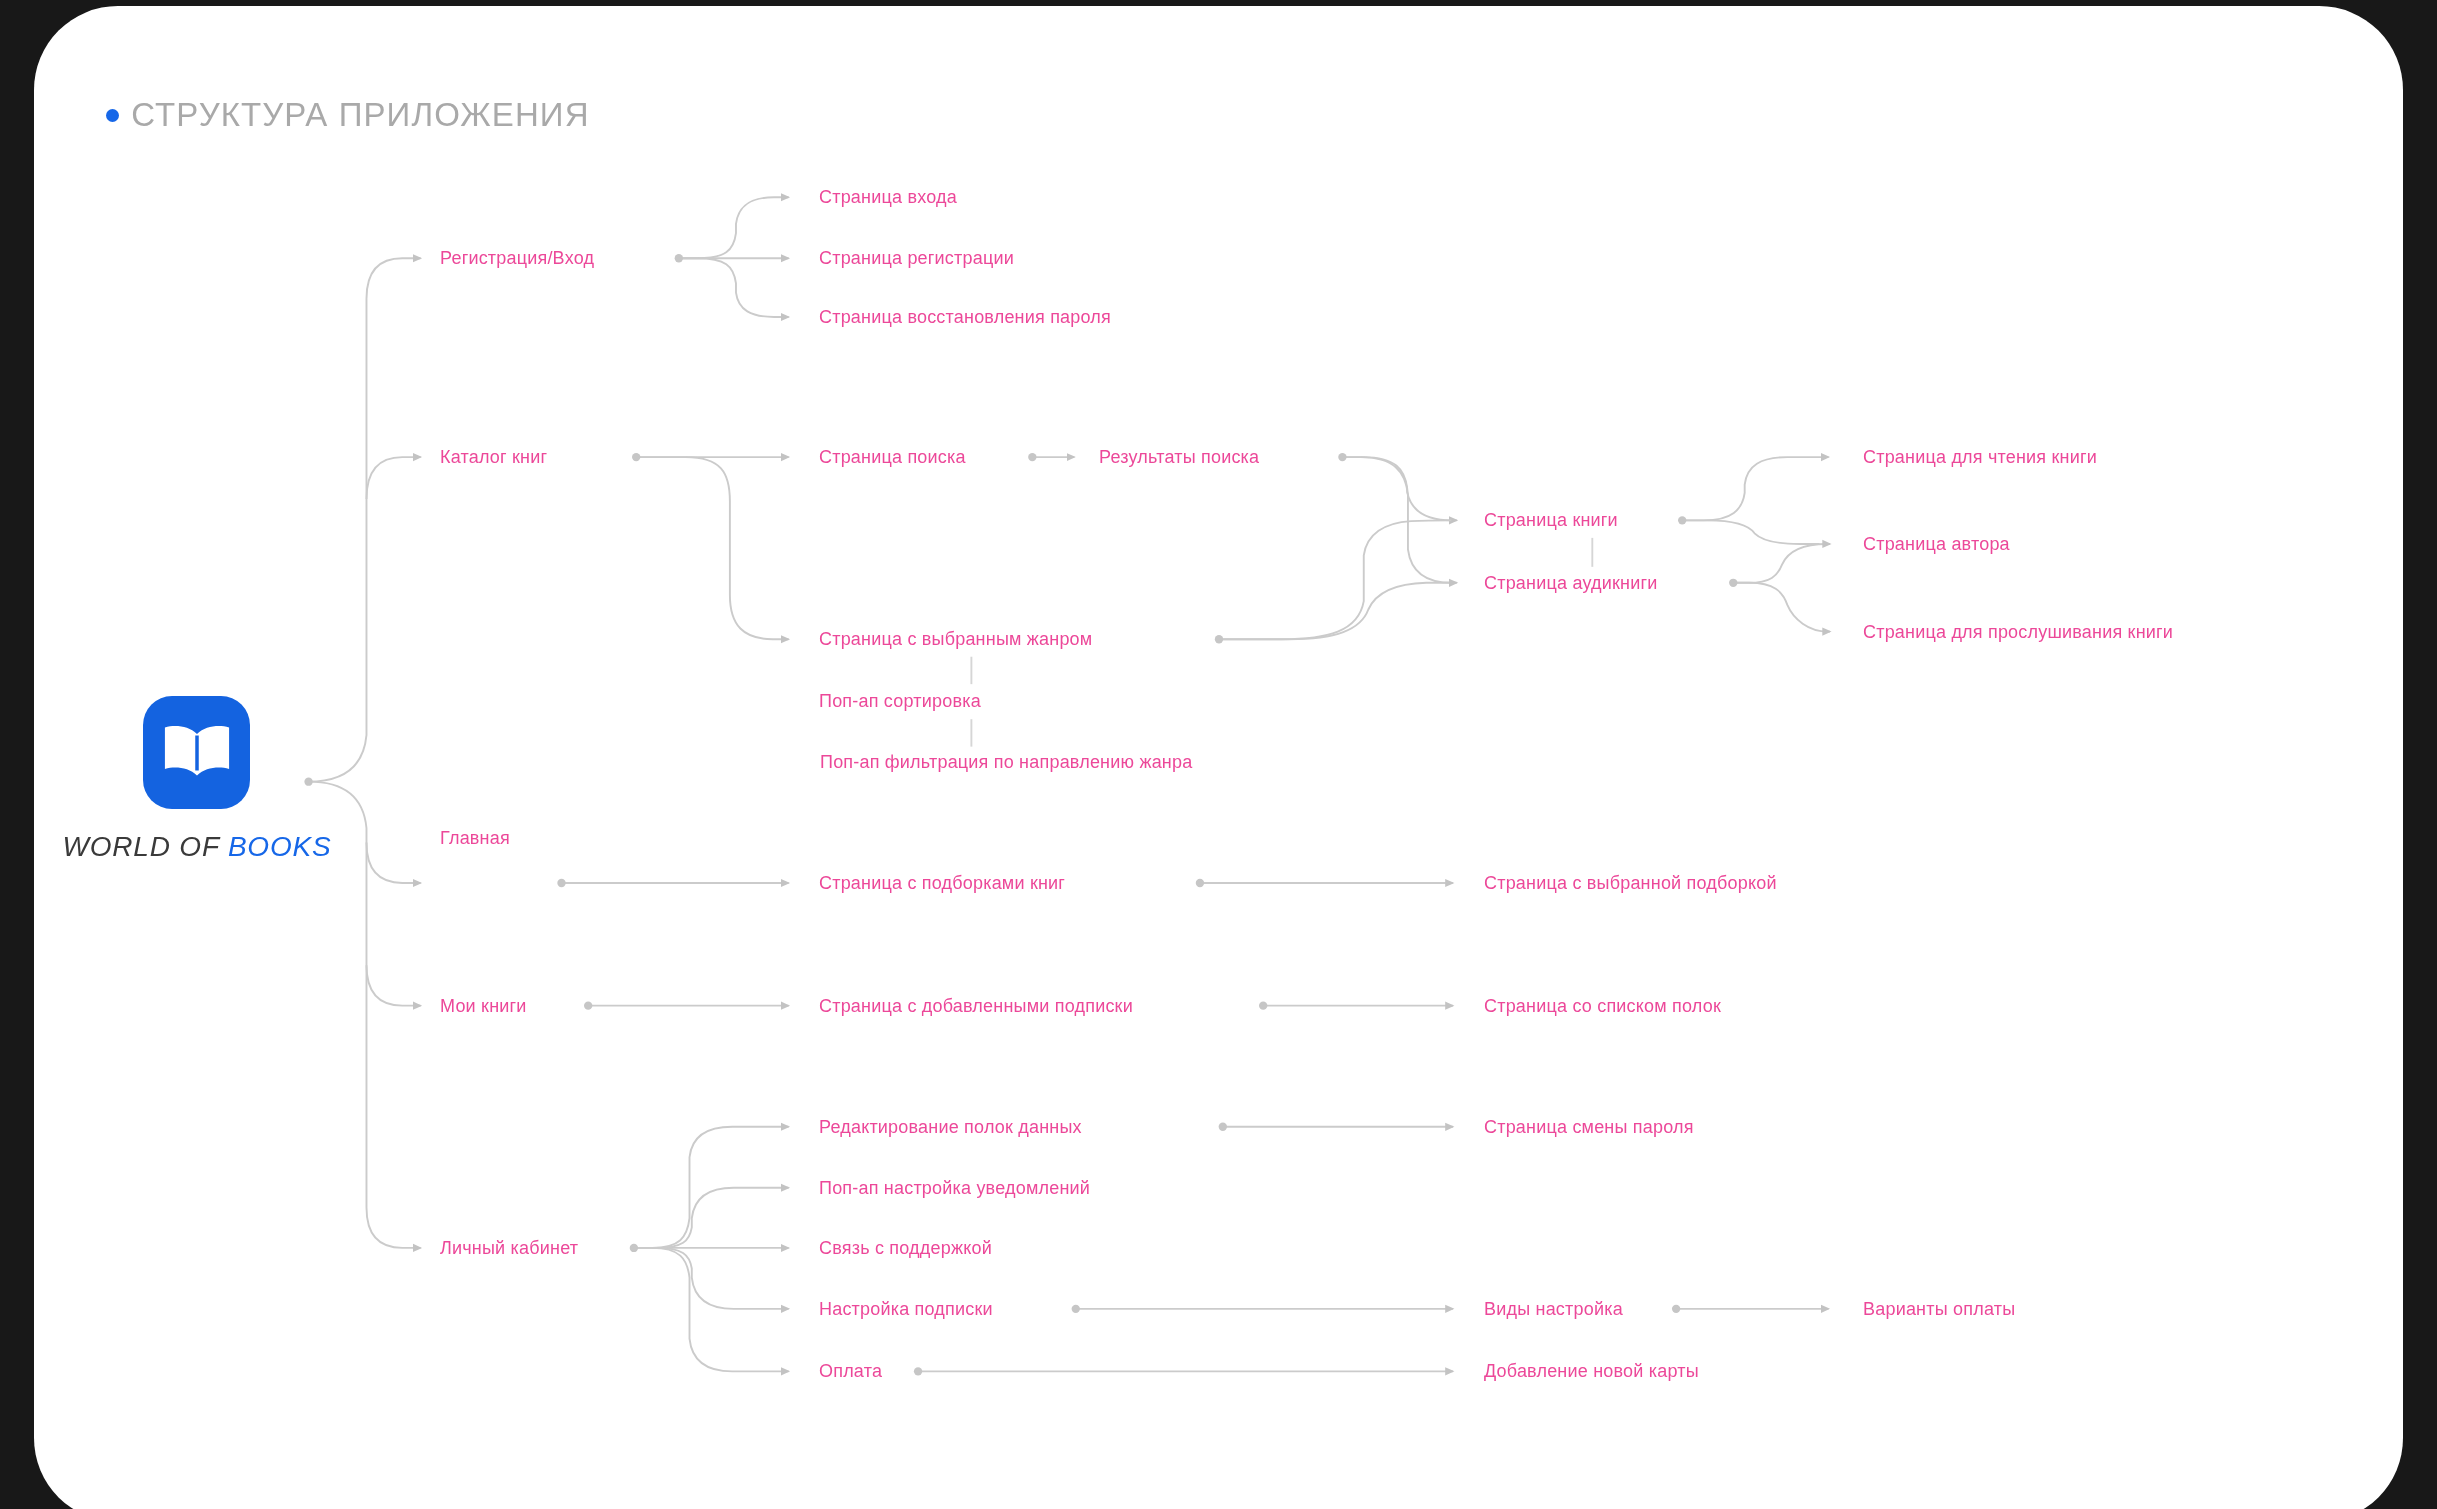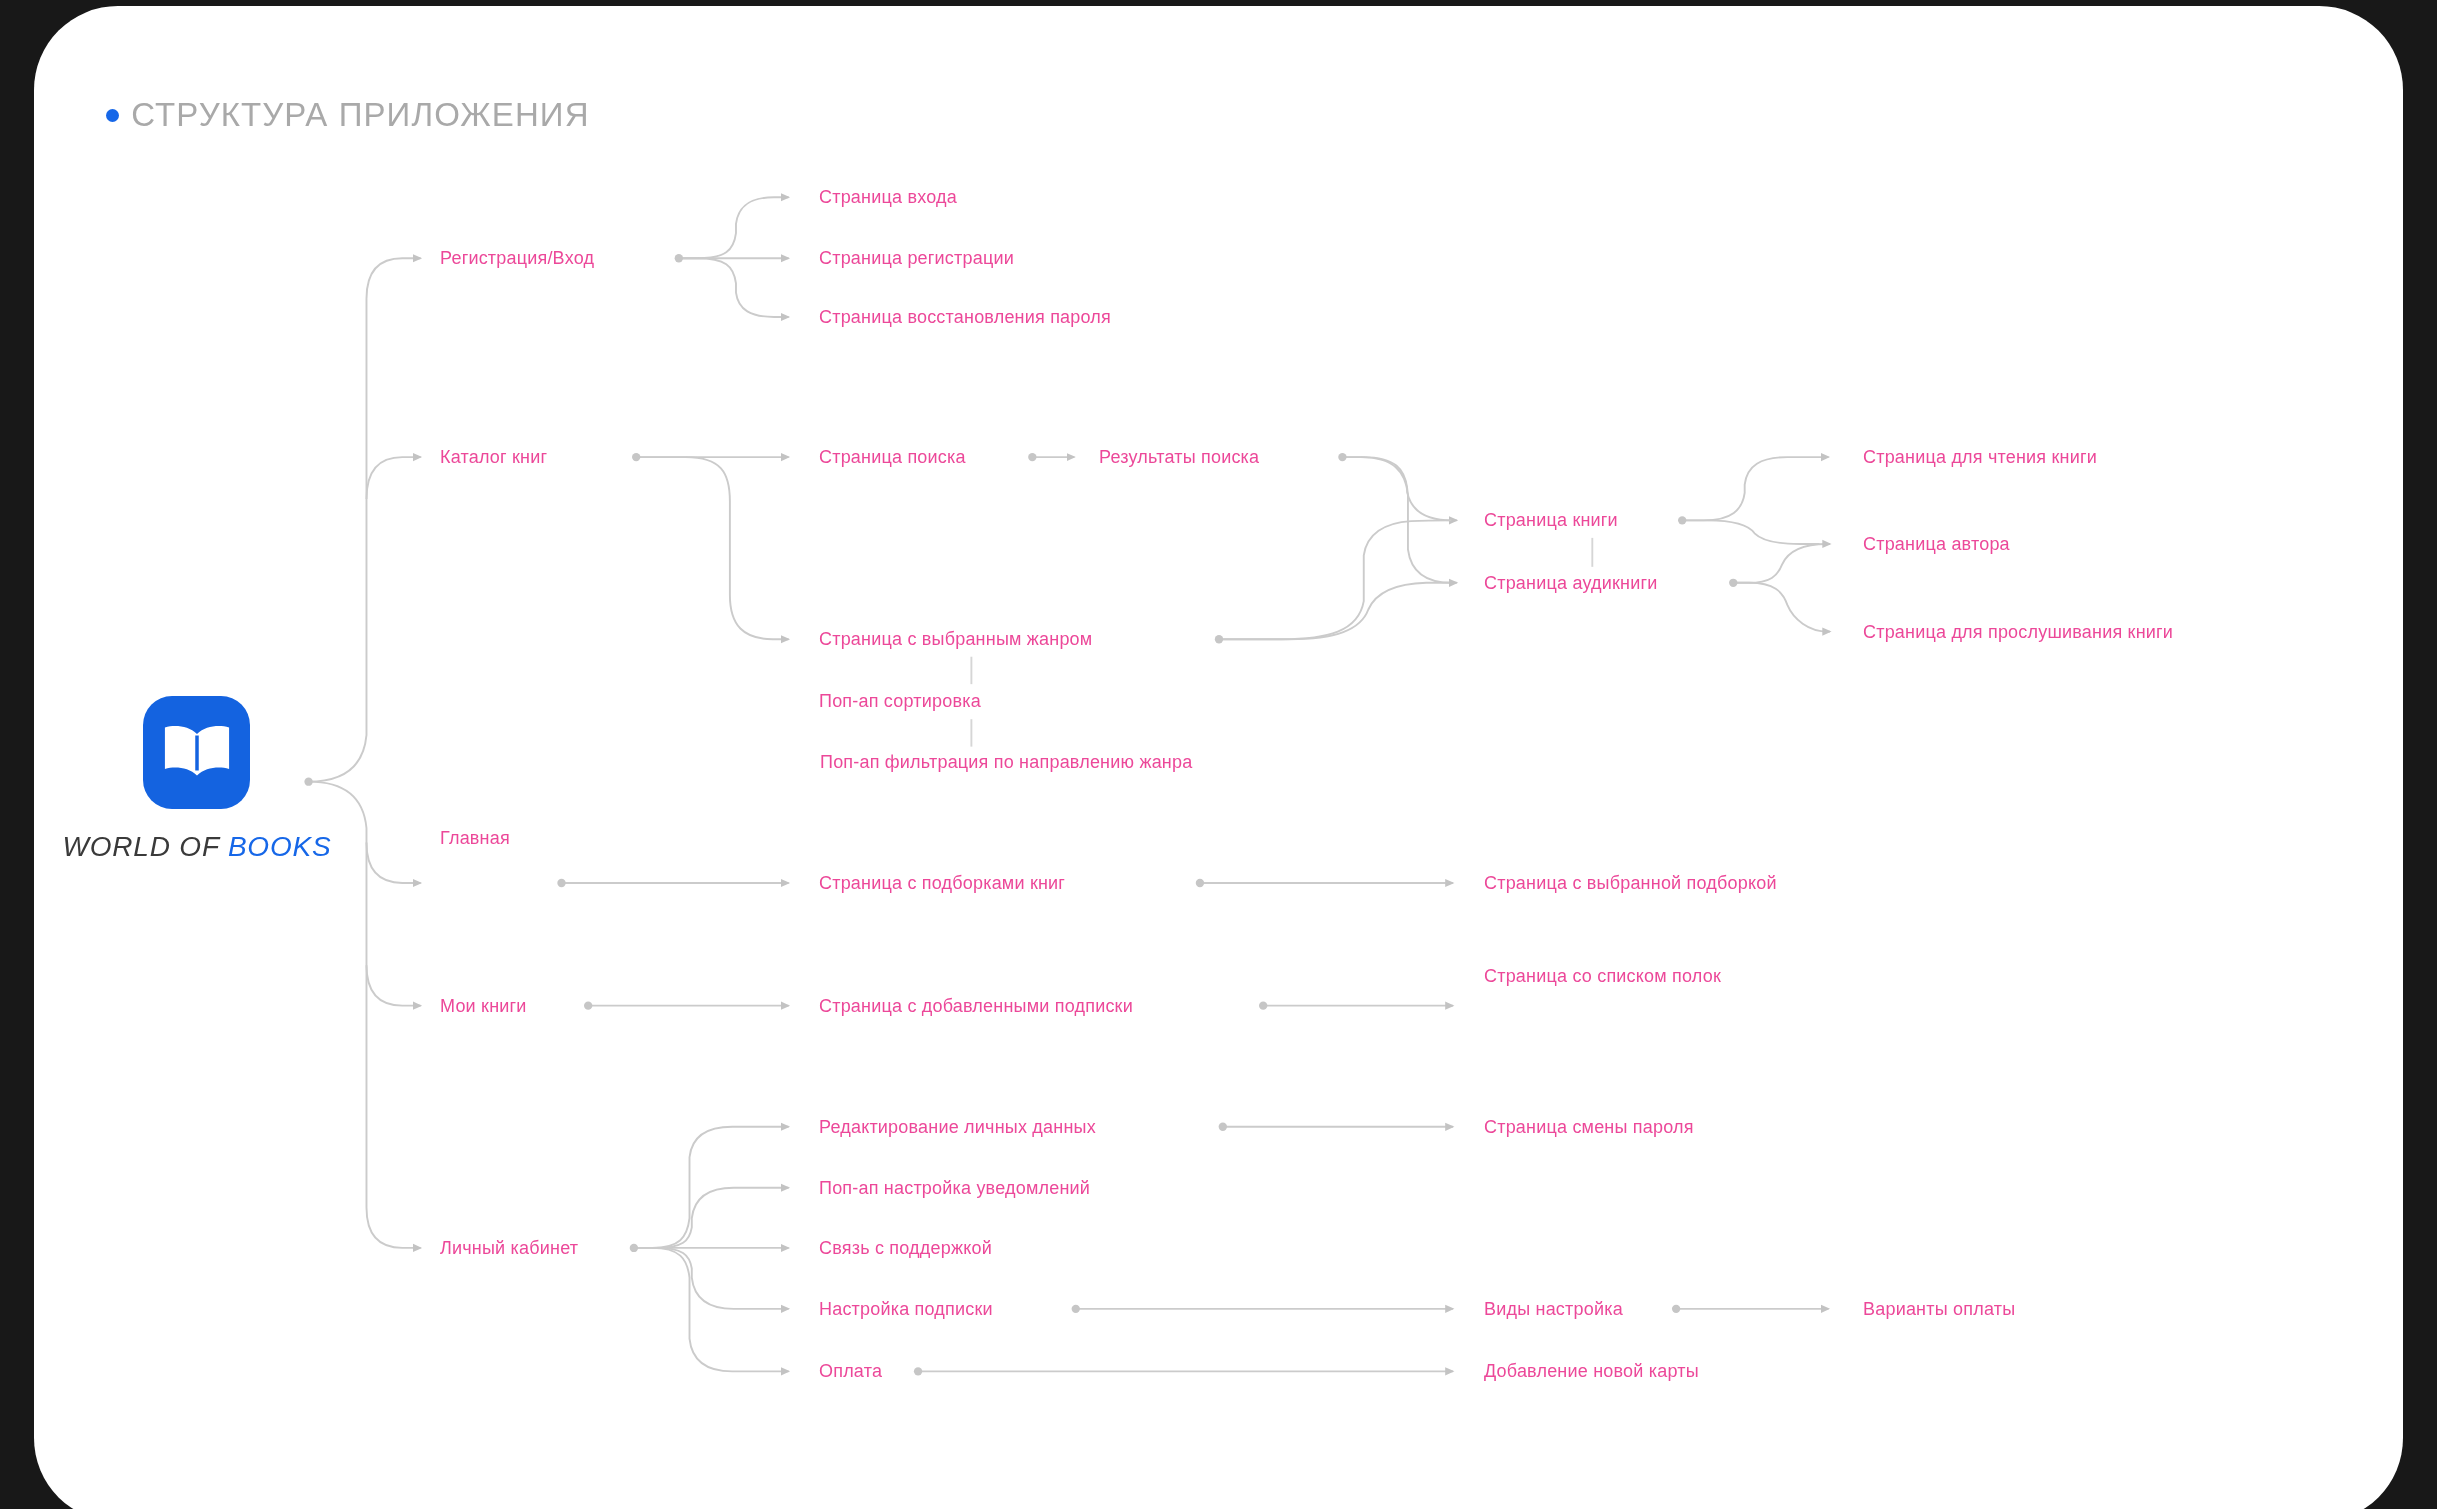--- a/index.html
+++ b/index.html
@@ -126,31 +126,31 @@
 
 <div class="node" style="left:819px;top:197px">Страница входа</div>
 <div class="node" style="left:819px;top:258px">Страница регистрации</div>
 <div class="node" style="left:819px;top:317px">Страница восстановления пароля</div>
 <div class="node" style="left:819px;top:457px">Страница поиска</div>
 <div class="node" style="left:819px;top:639px">Страница с выбранным жанром</div>
 <div class="node" style="left:819px;top:701px">Поп-ап сортировка</div>
 <div class="node" style="left:820px;top:762px">Поп-ап фильтрация по направлению жанра</div>
 <div class="node" style="left:819px;top:883px">Страница с подборками книг</div>
 <div class="node" style="left:819px;top:1006px">Страница с добавленными подписки</div>
-<div class="node" style="left:819px;top:1127px">Редактирование личных данных</div>
+<div class="node" style="left:819px;top:1127px">Редактирование полок данных</div>
 <div class="node" style="left:819px;top:1188px">Поп-ап настройка уведомлений</div>
 <div class="node" style="left:819px;top:1248px">Связь с поддержкой</div>
 <div class="node" style="left:819px;top:1309px">Настройка подписки</div>
 <div class="node" style="left:819px;top:1371px">Оплата</div>
 
 <div class="node" style="left:1099px;top:457px">Результаты поиска</div>
 <div class="node" style="left:1484px;top:520px">Страница книги</div>
 <div class="node" style="left:1484px;top:583px">Страница аудикниги</div>
 <div class="node" style="left:1484px;top:883px">Страница с выбранной подборкой</div>
-<div class="node" style="left:1484px;top:976px">Страница со списком полок</div>
+<div class="node" style="left:1484px;top:1006px">Страница со списком полок</div>
 <div class="node" style="left:1484px;top:1127px">Страница смены пароля</div>
 <div class="node" style="left:1484px;top:1309px">Виды настройка</div>
 <div class="node" style="left:1484px;top:1371px">Добавление новой карты</div>
 
 <div class="node" style="left:1863px;top:457px">Страница для чтения книги</div>
 <div class="node" style="left:1863px;top:544px">Страница автора</div>
 <div class="node" style="left:1863px;top:632px">Страница для прослушивания книги</div>
 <div class="node" style="left:1863px;top:1309px">Варианты оплаты</div>
 
 

